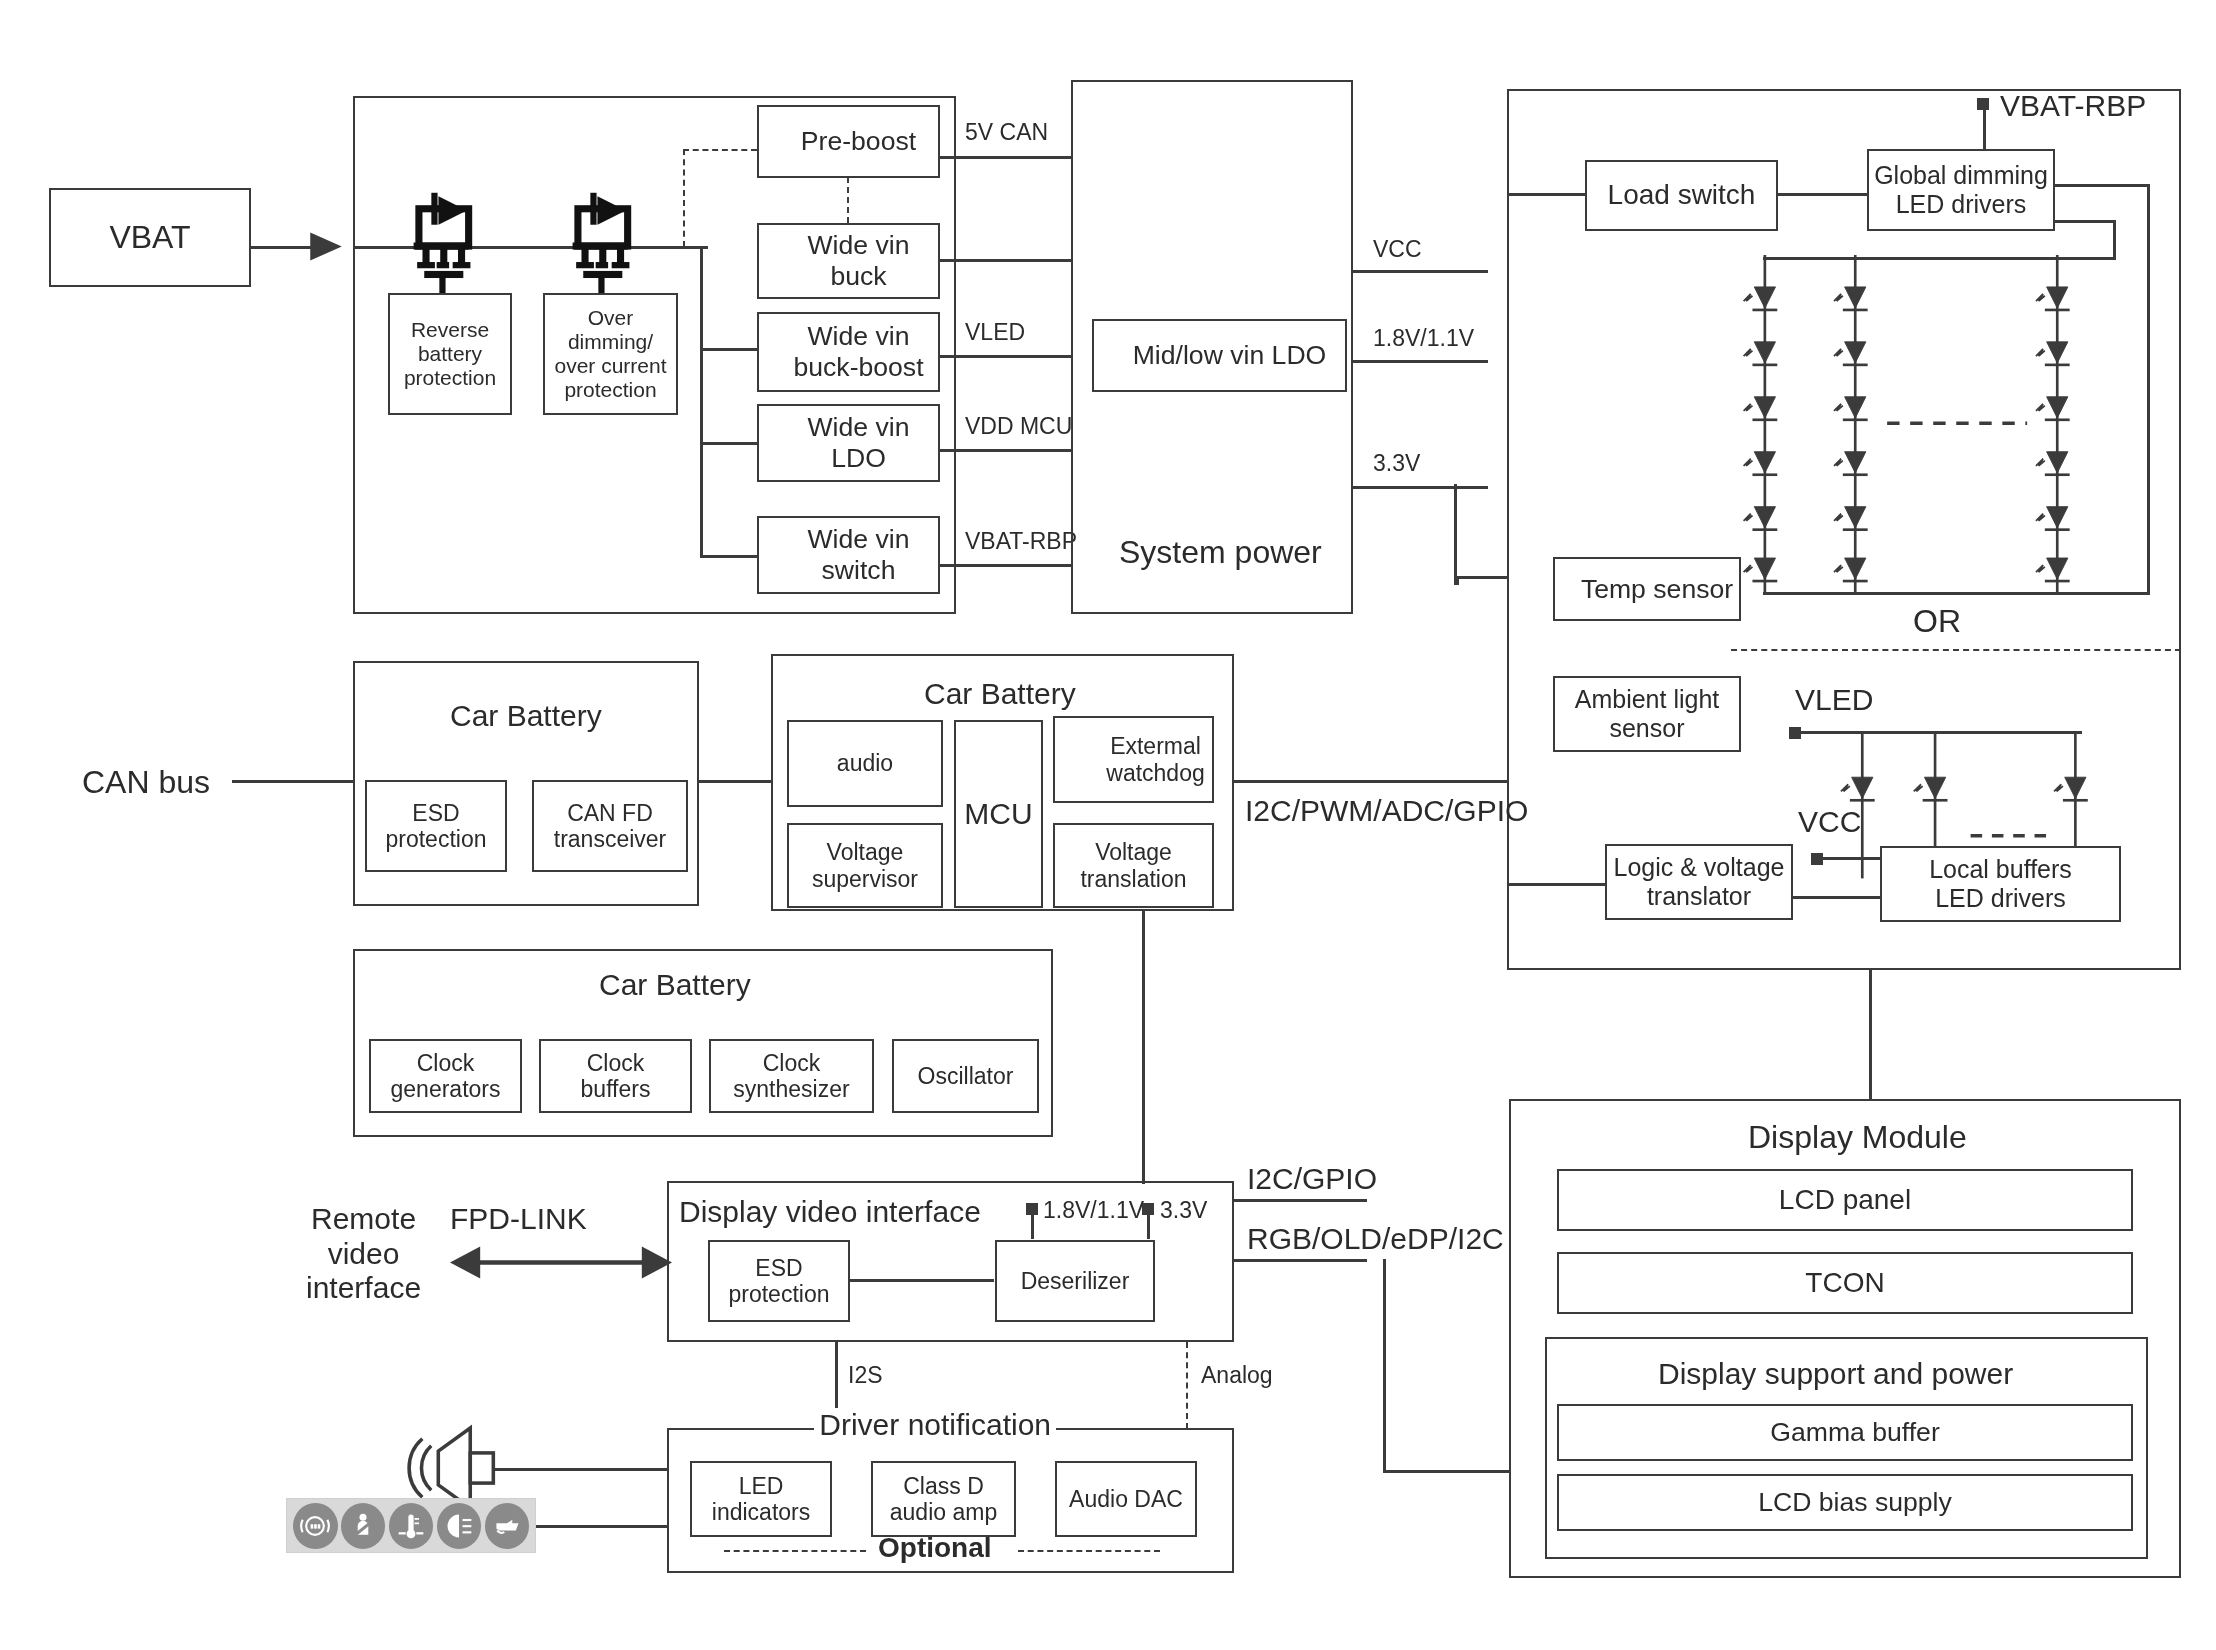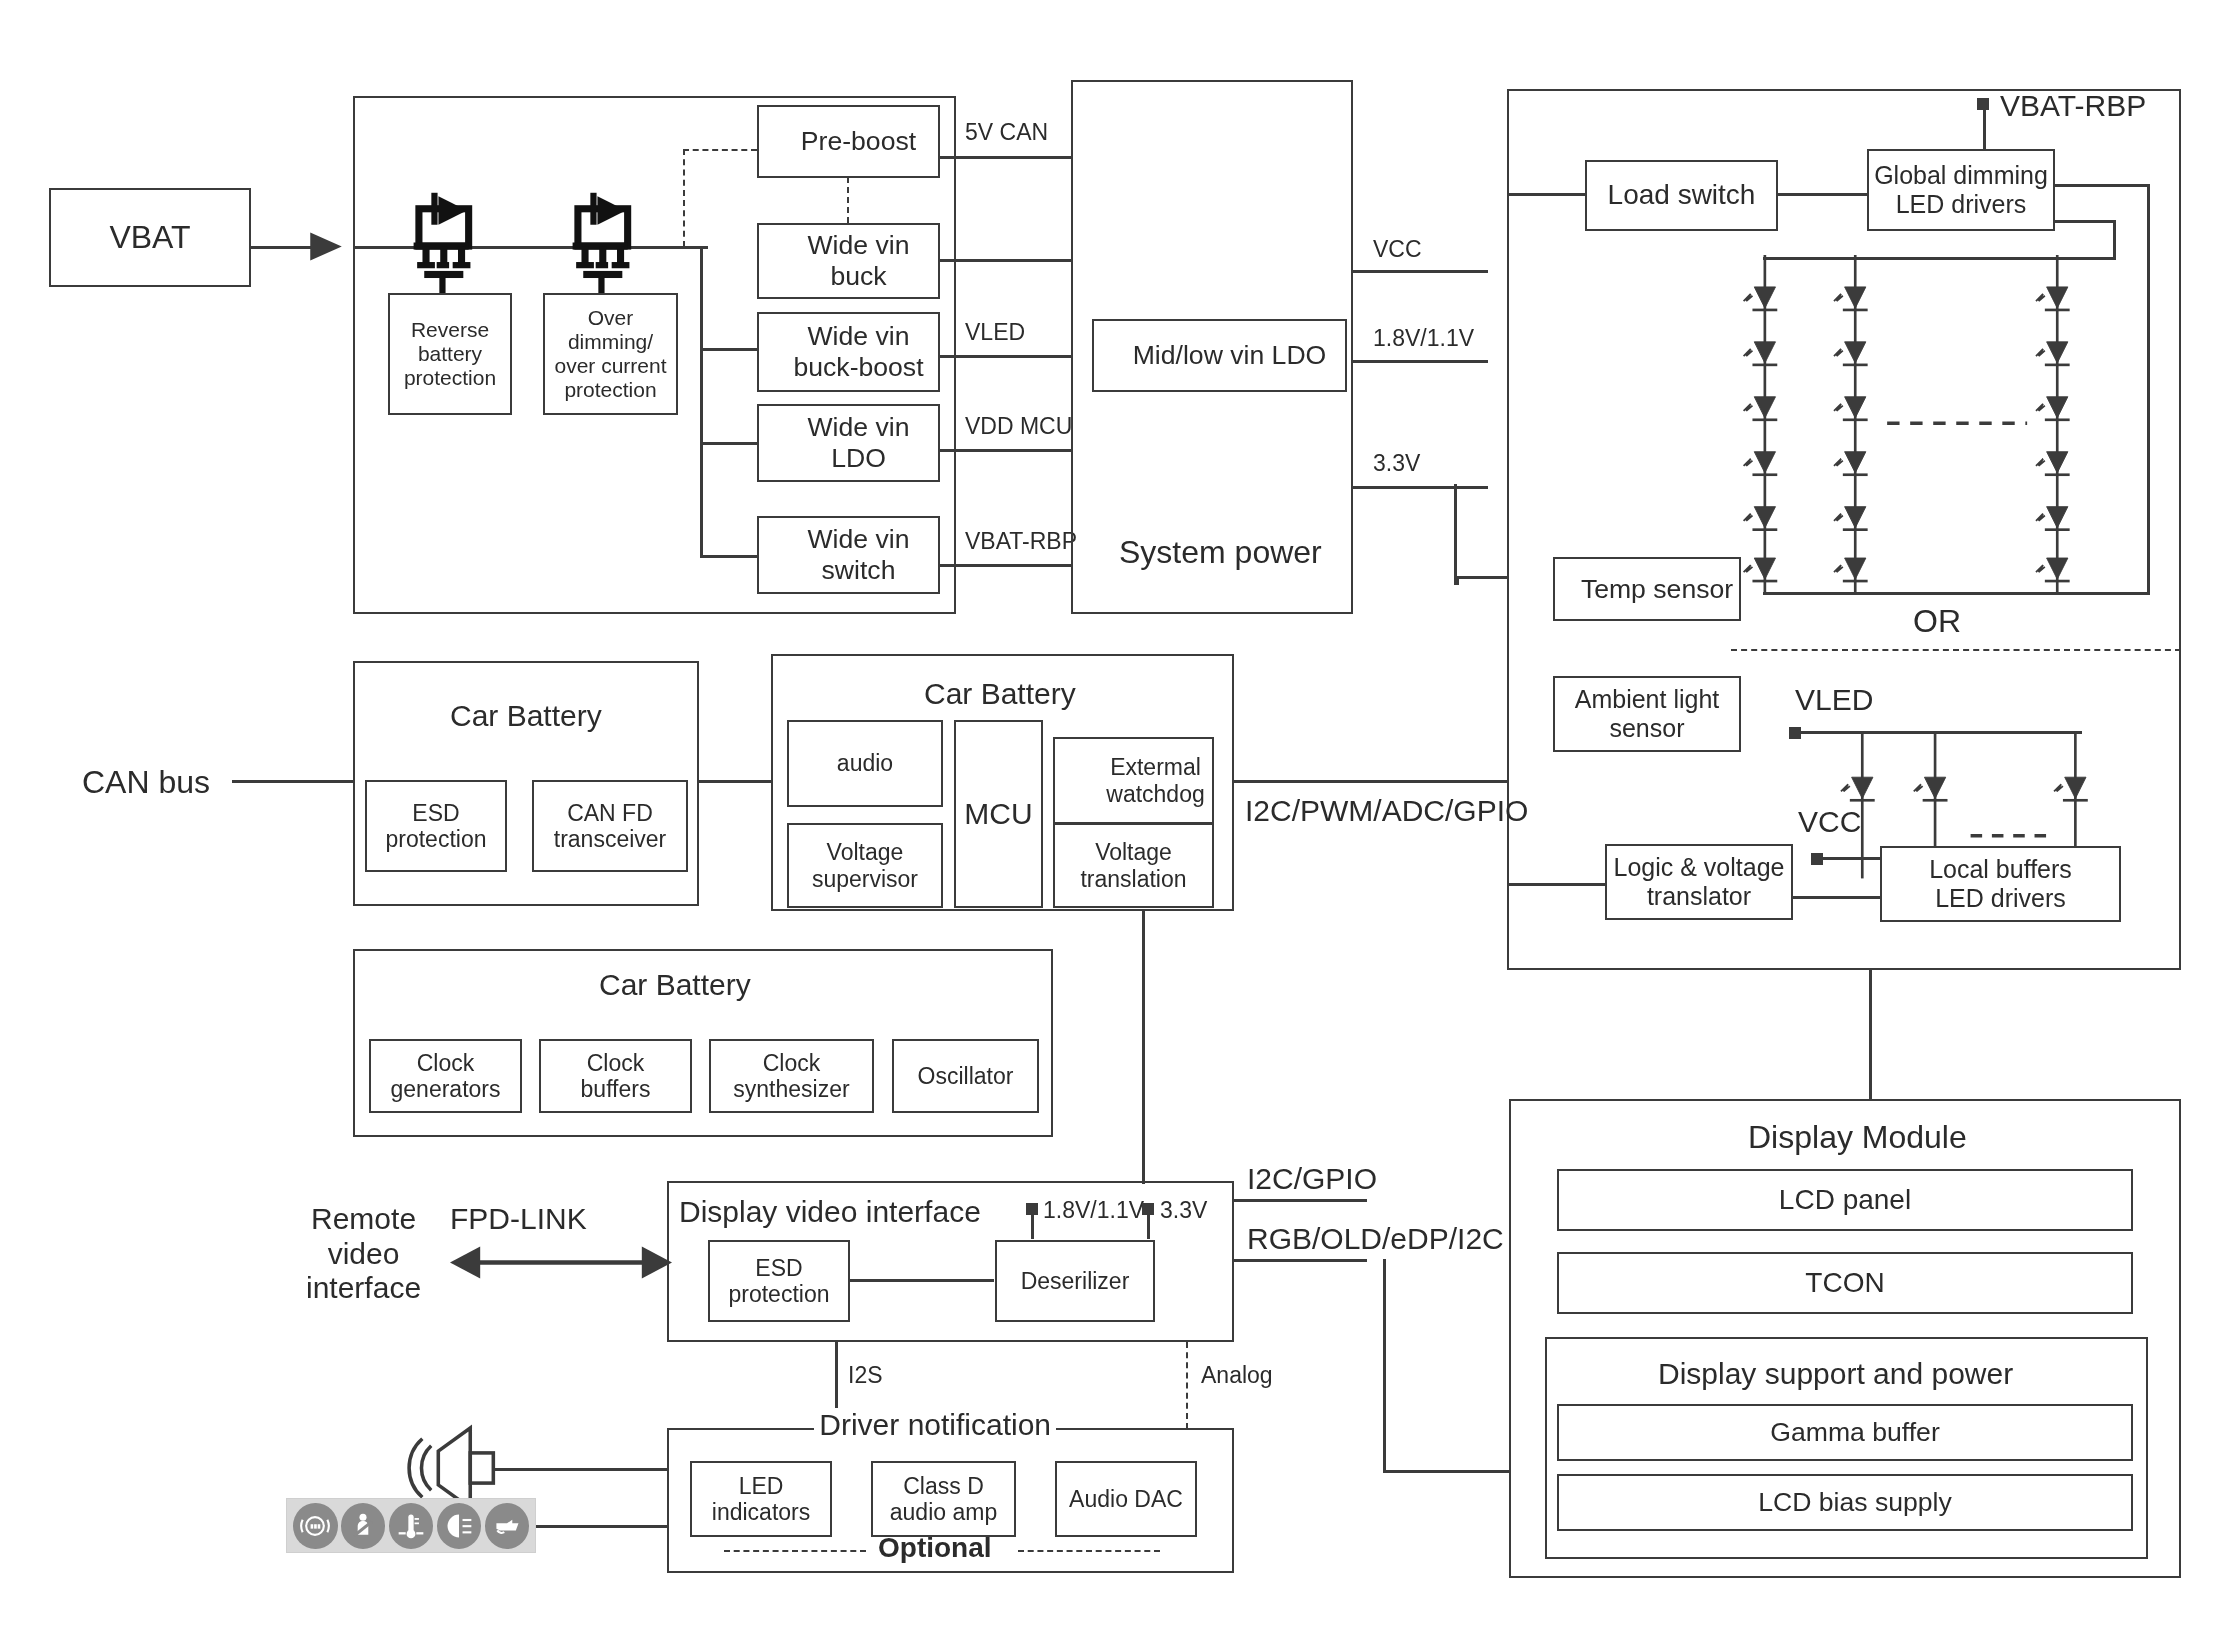--- a/index.html
+++ b/index.html
@@ -318,21 +318,21 @@
 transceiver</span>
   </div>
   <div class="ln h" style="left:699px;top:780px;width:74px;"></div>
 
   <div class="grp" style="left:771px;top:654px;width:463px;height:257px;"></div>
   <div class="lbl t34" style="left:924px;top:677px;">Car Battery</div>
 
   <div class="box t26" style="left:787px;top:720px;width:156px;height:87px;">
     <span>audio</span>
   </div>
-  <div class="box t26" style="left:1053px;top:737px;width:161px;height:87px;padding-left:44px;">
+  <div class="box t26" style="left:1053px;top:716px;width:161px;height:87px;padding-left:44px;">
     <span style="white-space:pre-line">Extermal
 watchdog</span>
   </div>
   <div class="box t26" style="left:787px;top:823px;width:156px;height:85px;">
     <span style="white-space:pre-line">Voltage
 supervisor</span>
   </div>
   <div class="box t26" style="left:1053px;top:823px;width:161px;height:85px;">
     <span style="white-space:pre-line">Voltage
 translation</span>

